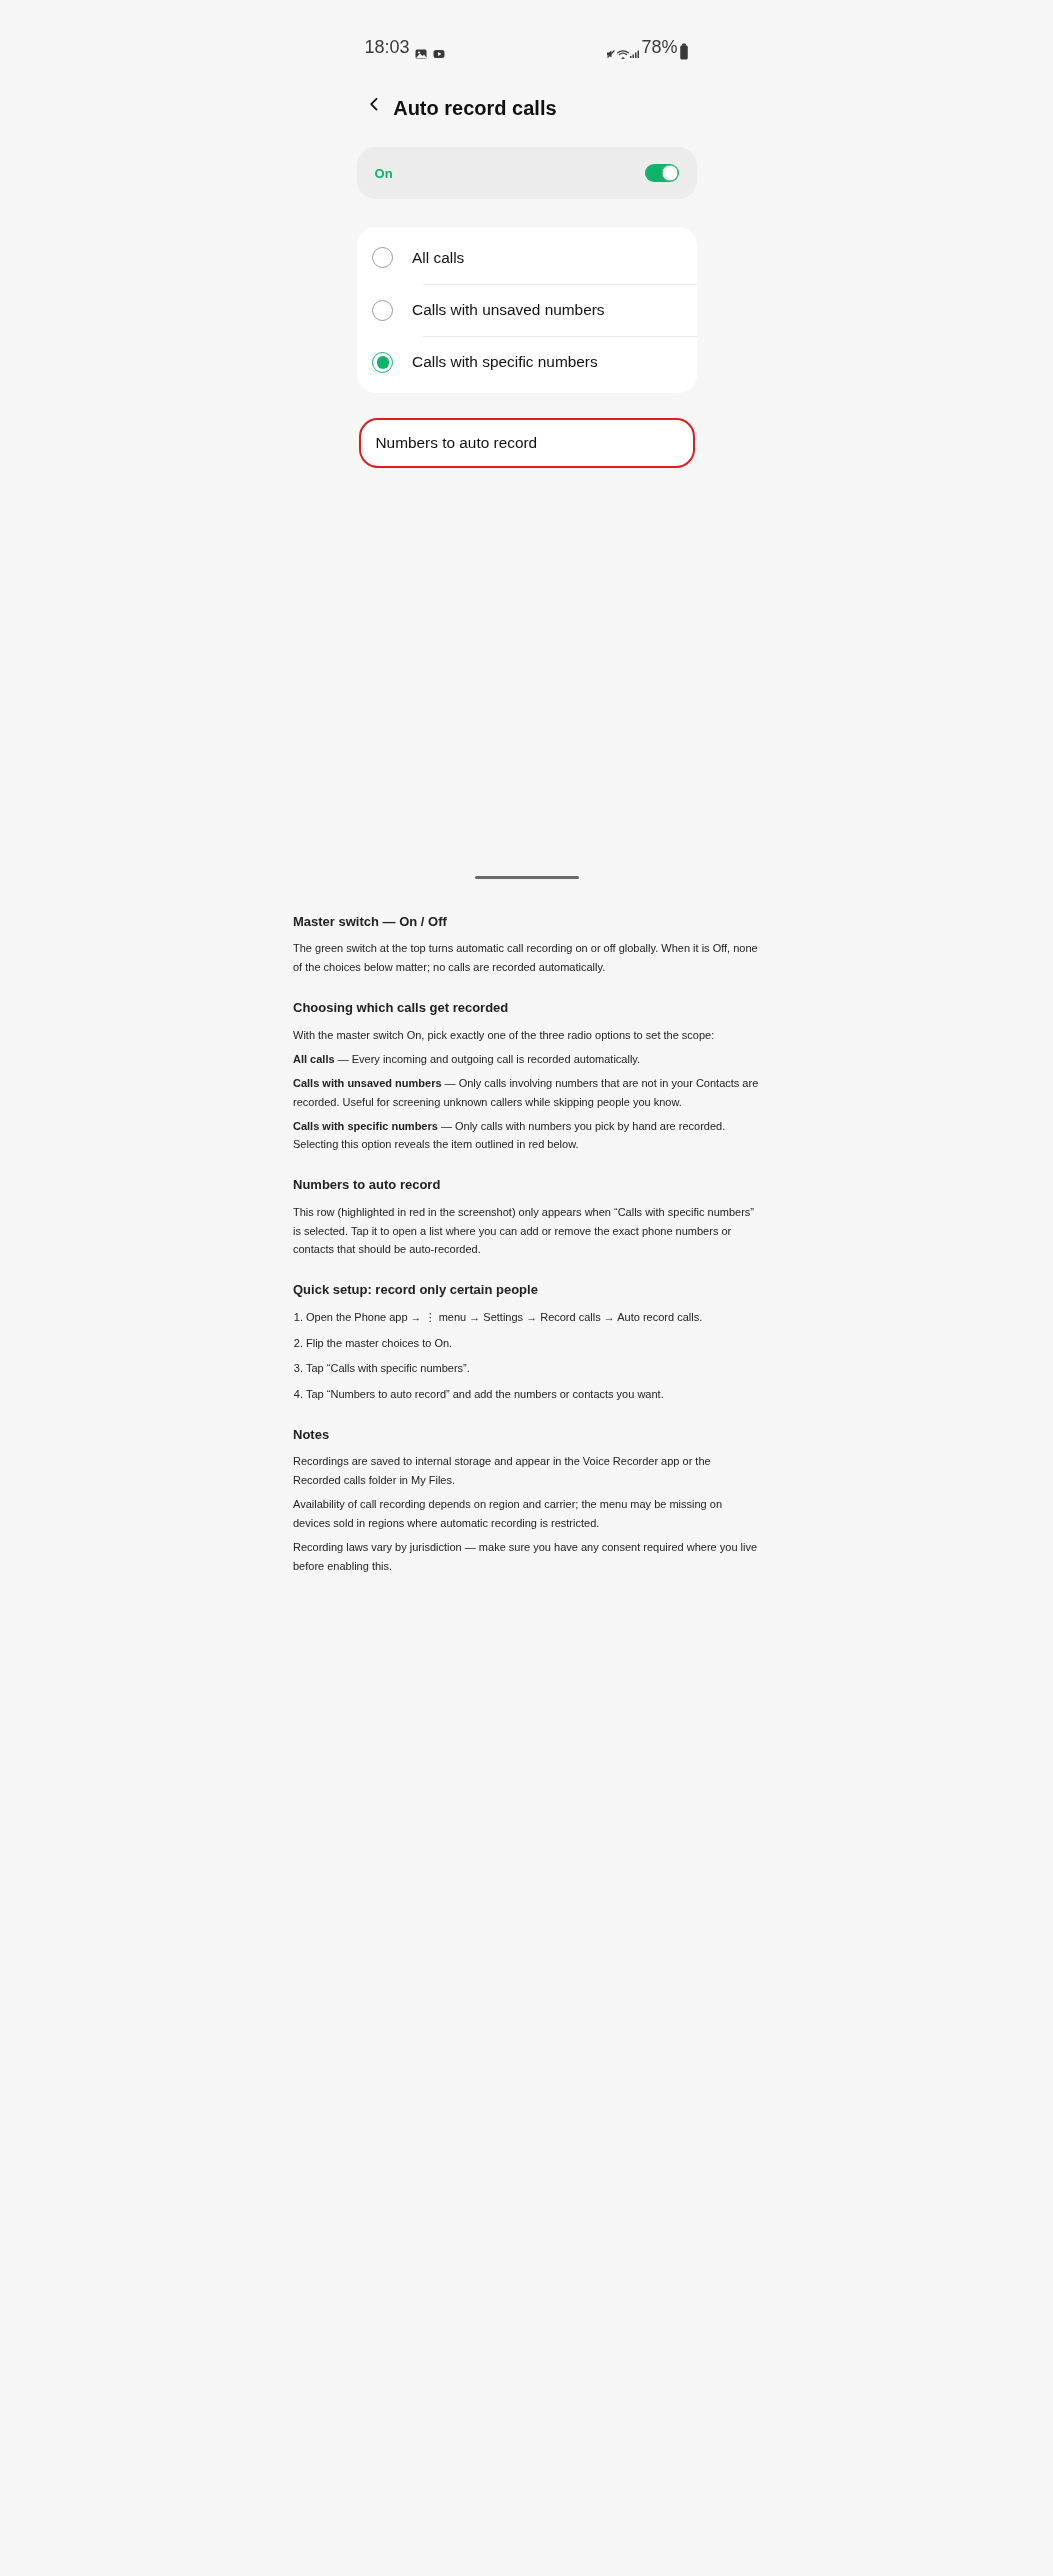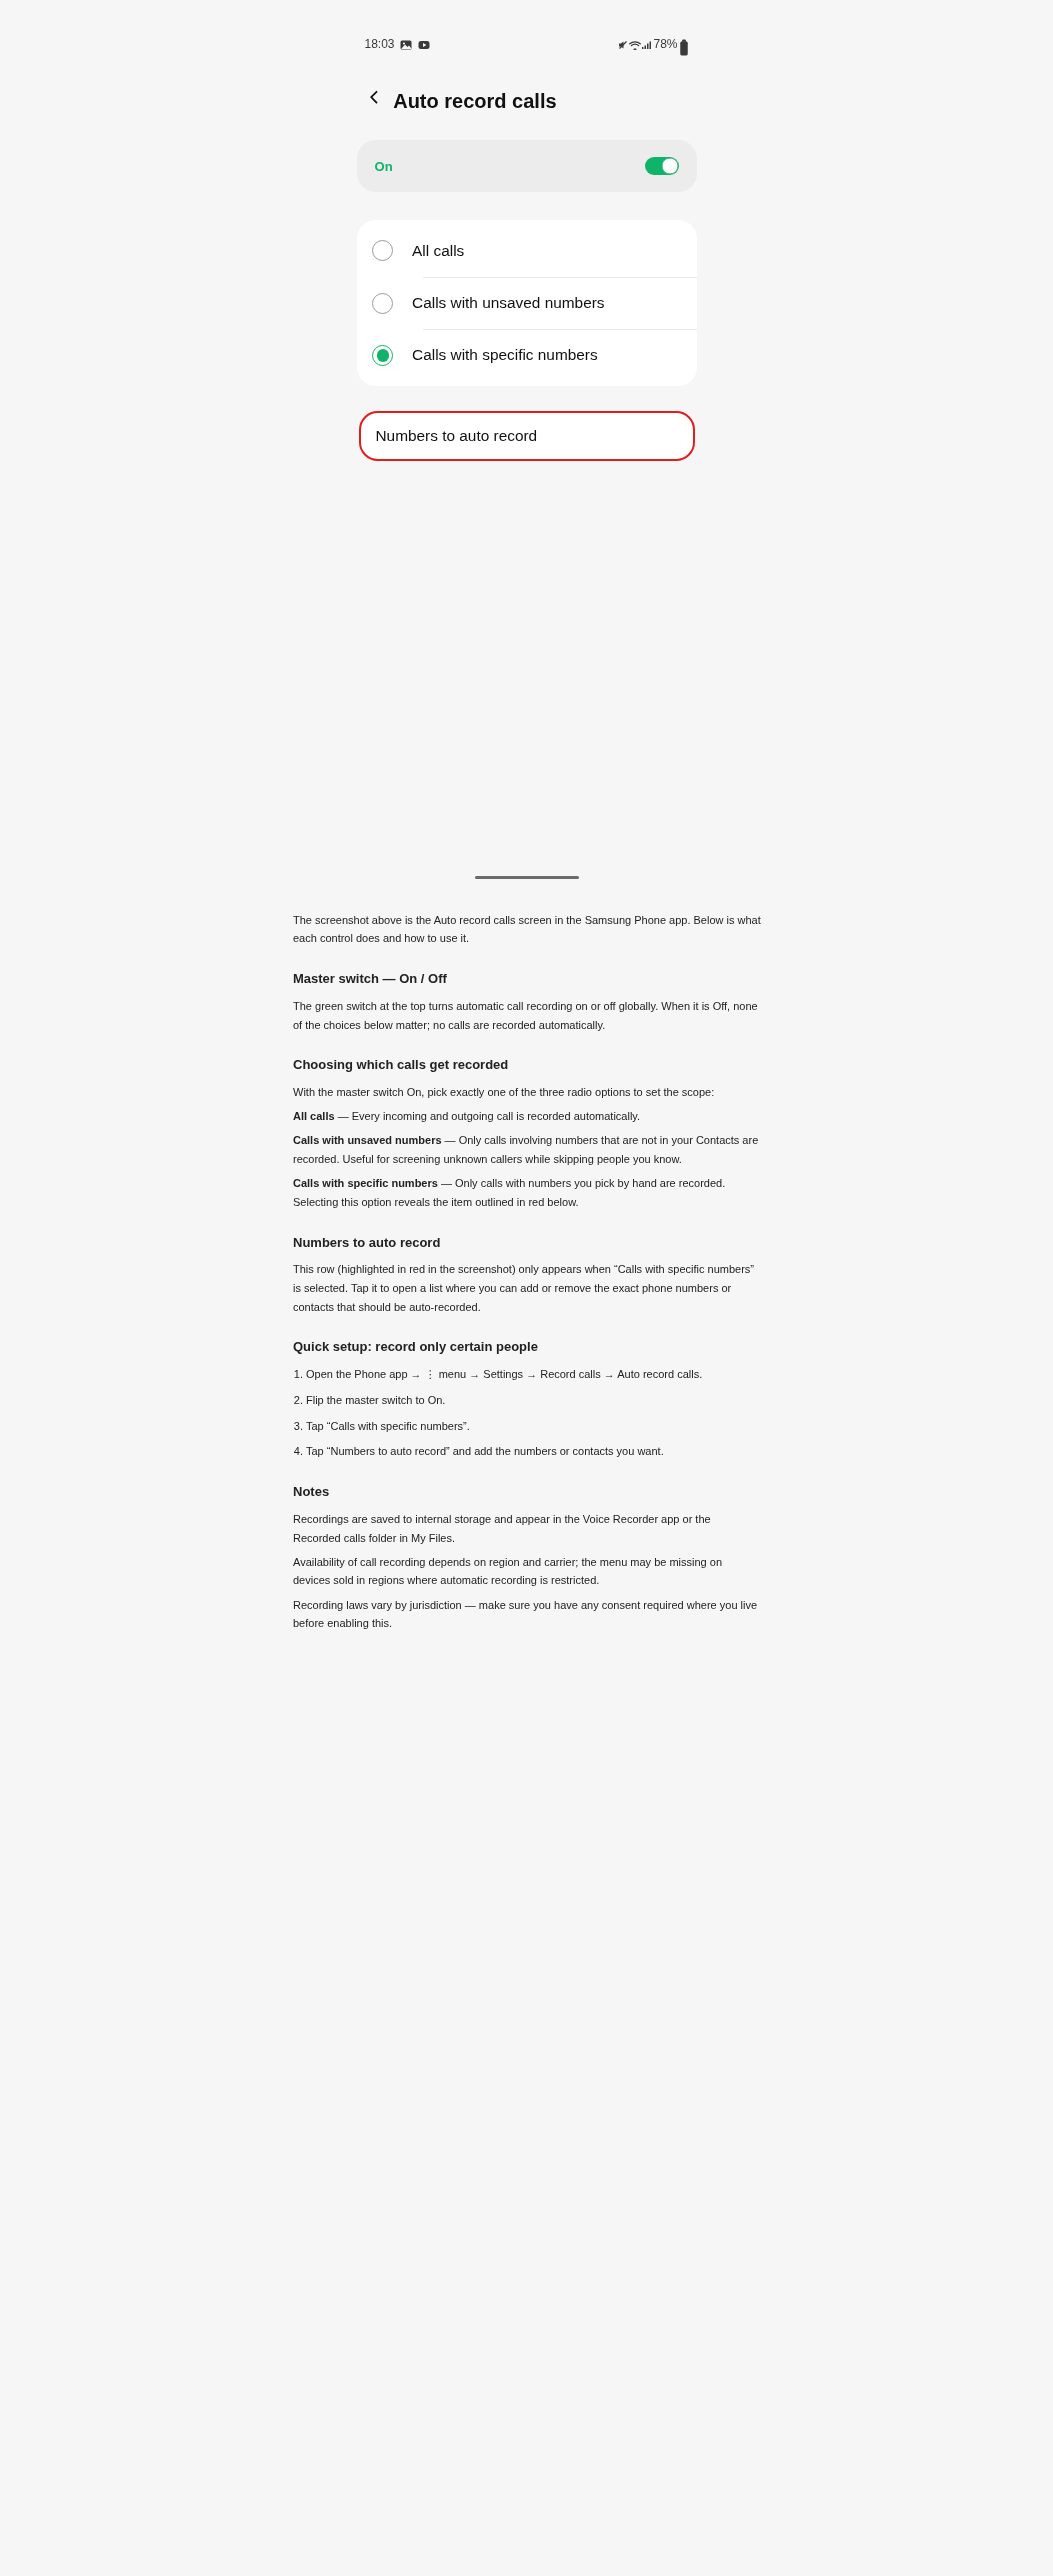--- a/index.html
+++ b/index.html
@@ -14,21 +14,21 @@
       margin: 27.4px auto;
       background: #f6f6f6;
       position: relative;
       border-radius: 13px;
       overflow: hidden;
     }
     .statusbar {
       display: flex;
       justify-content: space-between;
       padding: 10px 13px 5.5px;
-      font-size: 12px;
+      font-size: 18px;
       font-weight: 500;
       color: #3a3a3a;
     }
     .sb-left { display: flex; align-items: center; gap: 5.5px; }
     .sb-right { display: flex; align-items: center; gap: 0; }
     .sb-icon { width: 12px; height: 10px; display: inline-block; }
 
     .header {
       display: flex;
       gap: 12px;
@@ -203,21 +203,20 @@
   </div>
 
   <div class="link-card">
     <span class="link-text">Numbers to auto record</span>
   </div>
 
   <div class="gesture-bar"></div>
 </div>
 
 <div class="page-text">
-  <p>The screenshot above is the Auto record calls screen in the Samsung Phone app. Below is what each control does and how to use it.</p>
 
   <h2>Master switch — On / Off</h2>
   <p>The green switch at the top turns automatic call recording on or off globally. When it is Off, none of the choices below matter; no calls are recorded automatically.</p>
 
   <h2>Choosing which calls get recorded</h2>
   <p>With the master switch On, pick exactly one of the three radio options to set the scope:</p>
   <p>
     <strong>All calls</strong> —
     <span>Every incoming and outgoing call is recorded automatically.</span>
   </p>
@@ -229,21 +228,21 @@
     <strong>Calls with specific numbers</strong> —
     <span>Only calls with numbers you pick by hand are recorded. Selecting this option reveals the item outlined in red below.</span>
   </p>
 
   <h2>Numbers to auto record</h2>
   <p>This row (highlighted in red in the screenshot) only appears when “Calls with specific numbers” is selected. Tap it to open a list where you can add or remove the exact phone numbers or contacts that should be auto-recorded.</p>
 
   <h2>Quick setup: record only certain people</h2>
   <ol>
     <li>Open the Phone app → ⋮ menu → Settings → Record calls → Auto record calls.</li>
-    <li>Flip the master switch to On.</li>
+    <li>Flip the master choices to On.</li>
     <li>Tap “Calls with specific numbers”.</li>
     <li>Tap “Numbers to auto record” and add the numbers or contacts you want.</li>
   </ol>
 
   <h2>Notes</h2>
   <p>Recordings are saved to internal storage and appear in the Voice Recorder app or the Recorded calls folder in My Files.</p>
   <p>Availability of call recording depends on region and carrier; the menu may be missing on devices sold in regions where automatic recording is restricted.</p>
   <p>Recording laws vary by jurisdiction — make sure you have any consent required where you live before enabling this.</p>
 </div>
 

